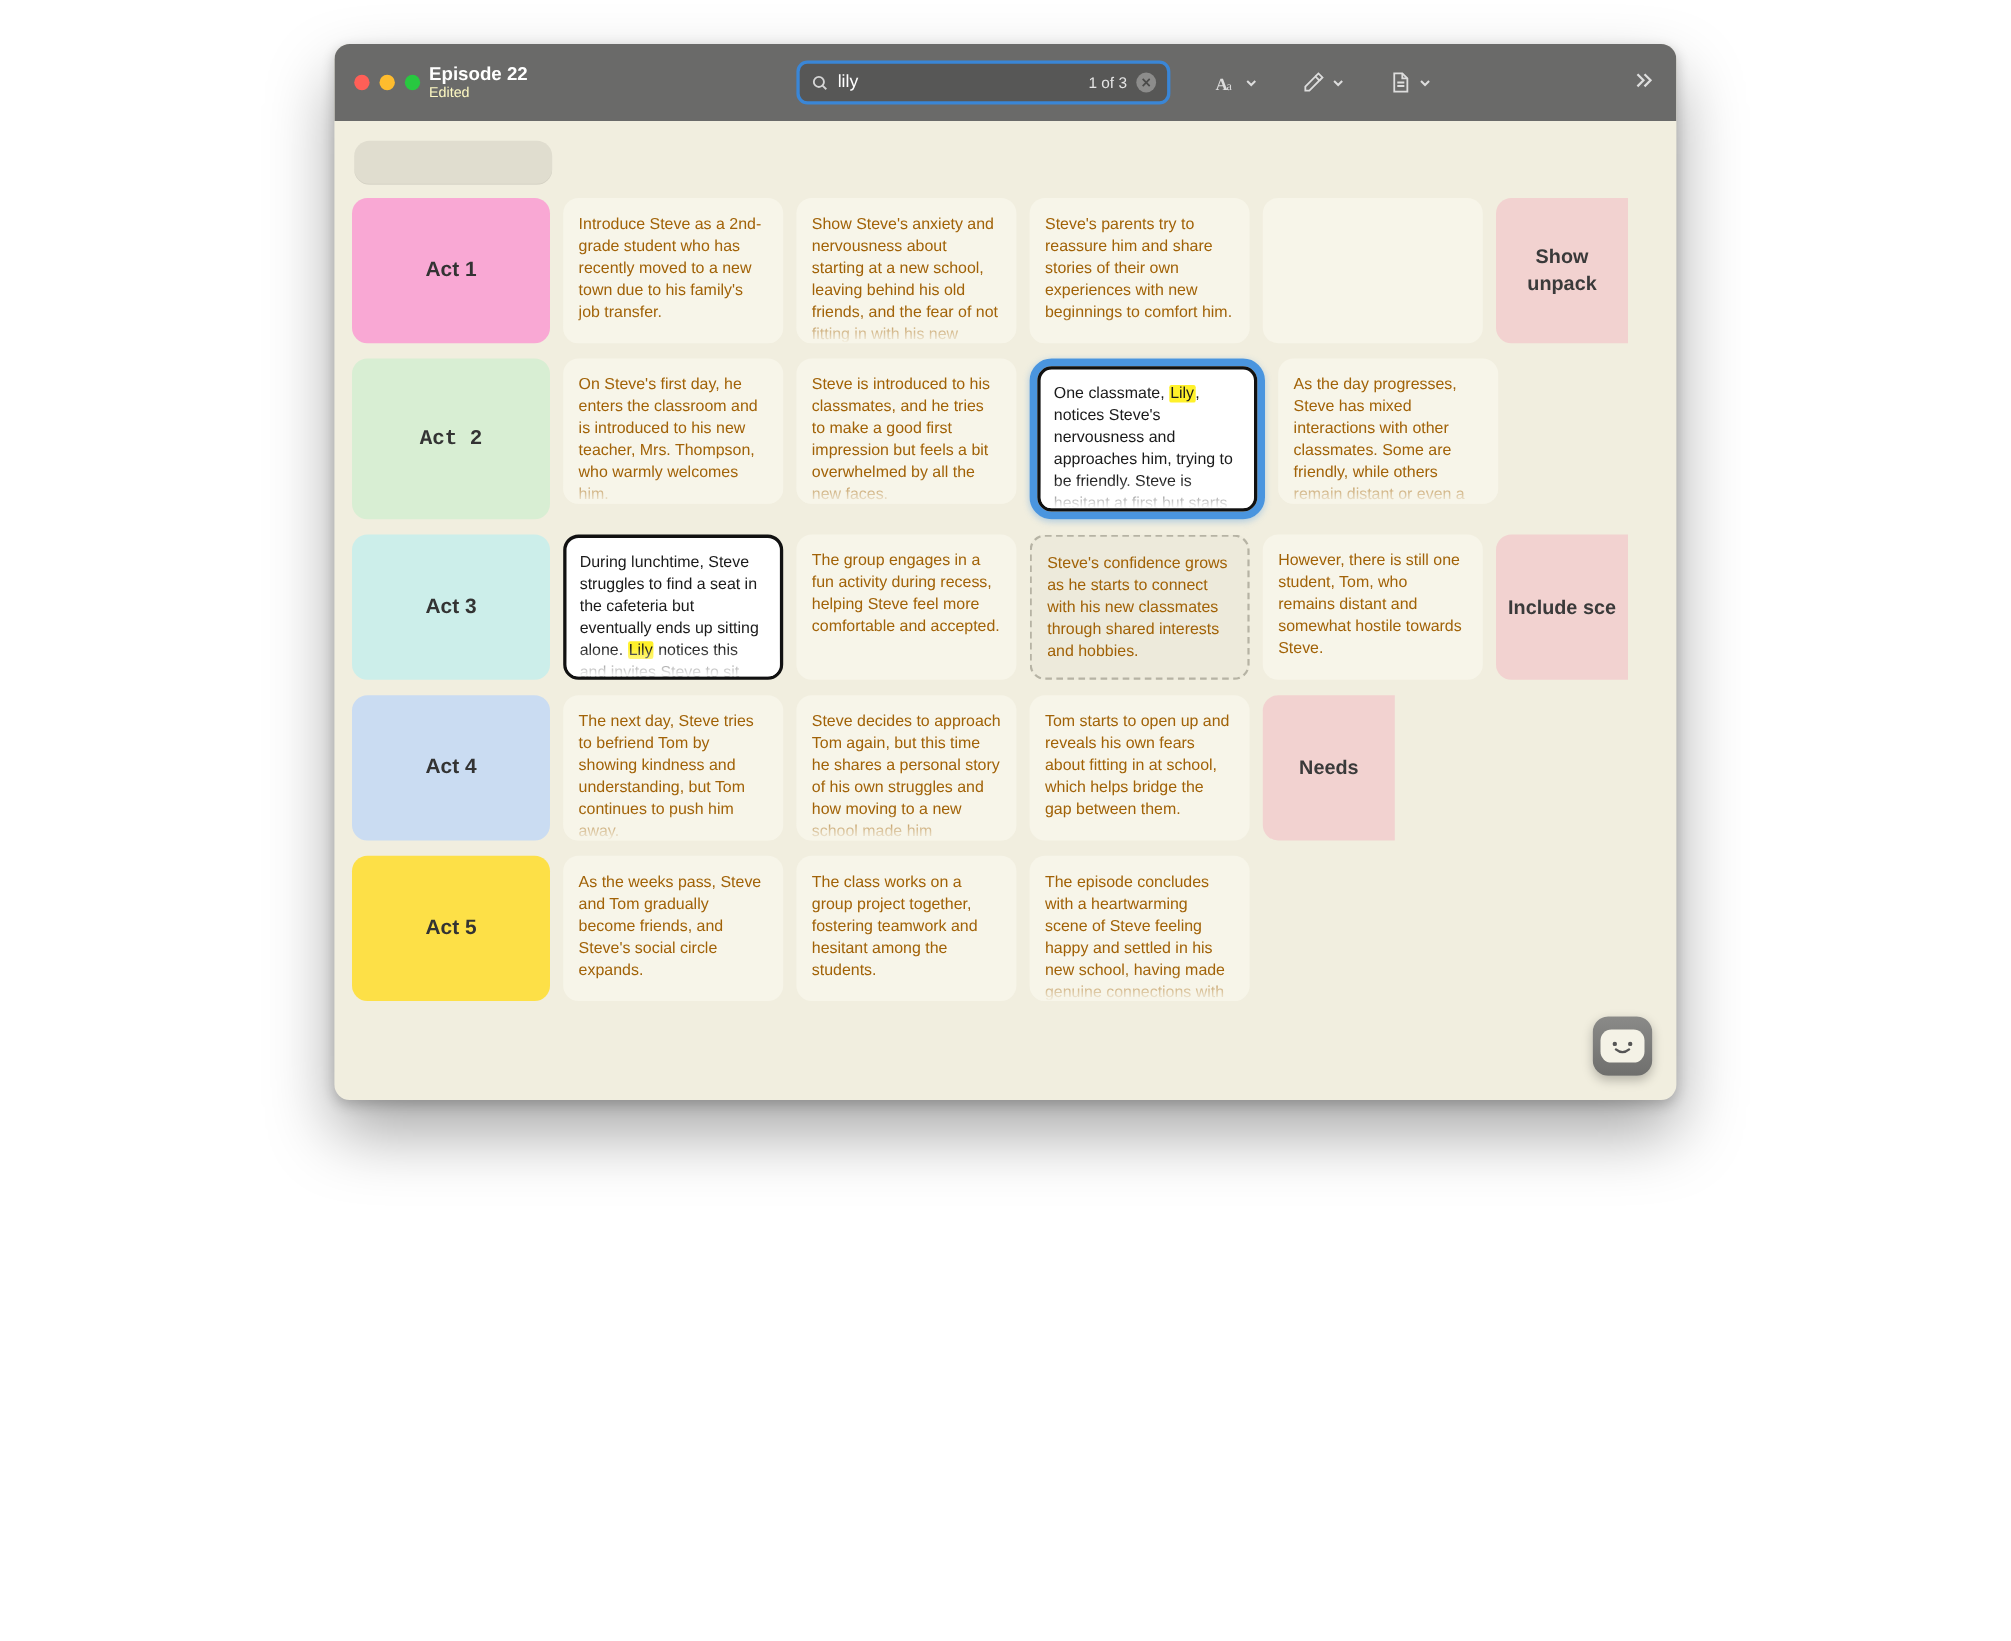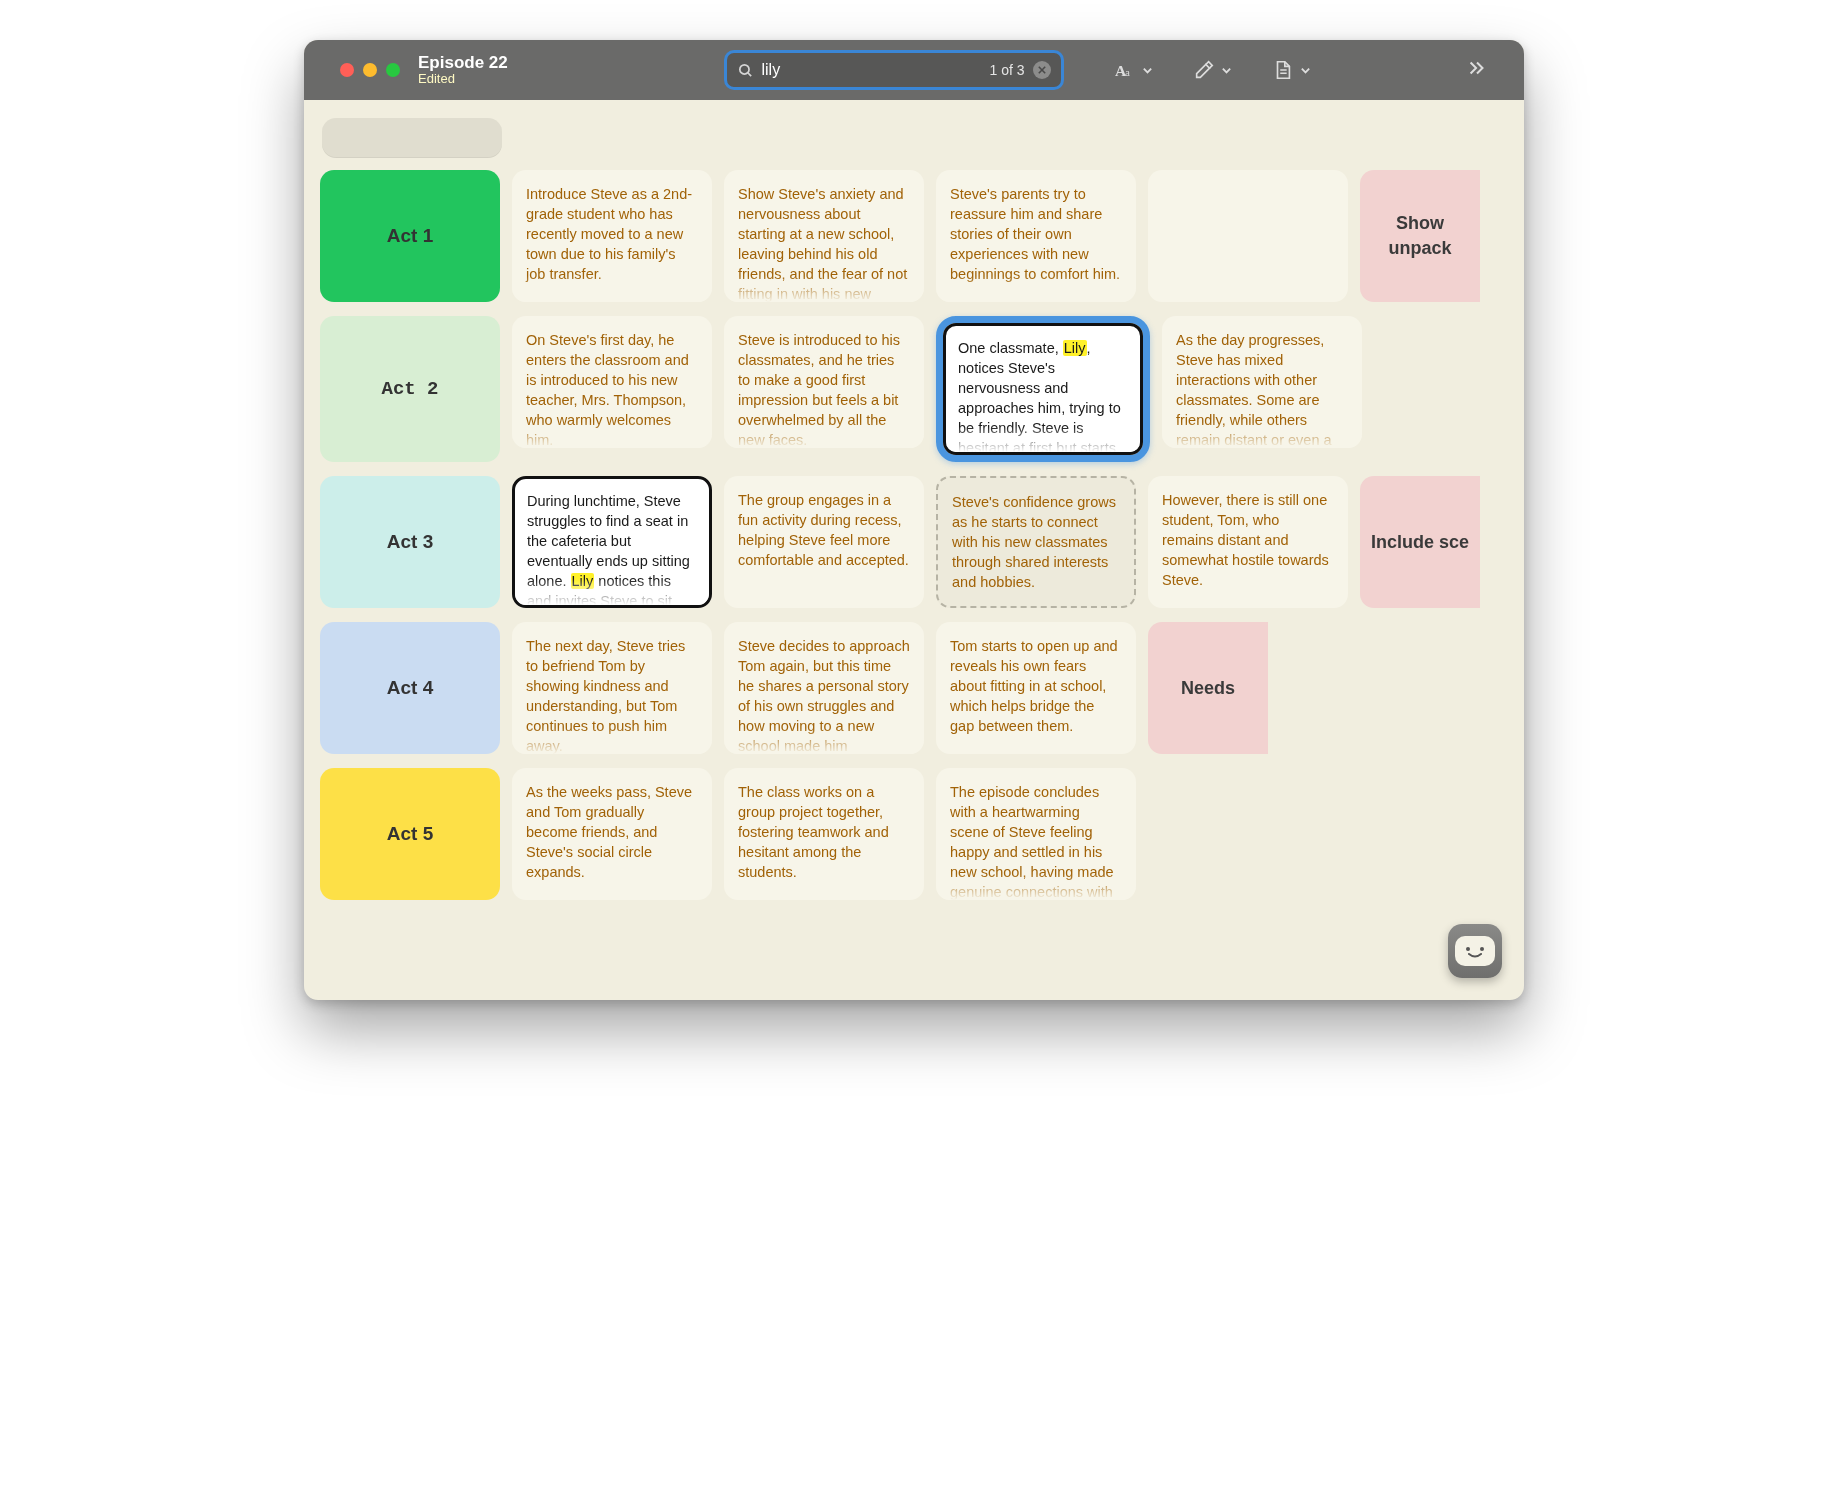--- a/index.html
+++ b/index.html
@@ -20,25 +20,25 @@
     box-shadow: 0 30px 60px rgba(0,0,0,0.35), 0 4px 12px rgba(0,0,0,0.2);
     background: #f1eedf;
     position: relative;
     display: flex;
     flex-direction: column;
   }
   
   .titlebar {
     background: #6a6a69;
     color: #fff;
-    height: 60px;
+    height: 70px;
     display: flex;
     align-items: center;
-    padding: 0 36px;
-    gap: 10px;
+    padding: 0 18px;
+    gap: 0;
     flex-shrink: 0;
   }
   .traffic { display: flex; gap: 9px; margin-right: 8px; }
   .dot { width: 14px; height: 14px; border-radius: 50%; }
   .dot.red { background: #ff5f57; }
   .dot.yellow { background: #febc2e; }
   .dot.green { background: #28c840; }
   .title-block { display: flex; flex-direction: column; line-height: 1.1; min-width: 150px; }
   .title-block .main { font-weight: 600; font-size: 17px; color: #fff; }
   .title-block .sub  { font-size: 13px; color: #fef9c3; }
@@ -100,21 +100,21 @@
     min-width: 180px;
     border-radius: 14px;
     display: flex;
     align-items: center;
     justify-content: center;
     font-weight: 700;
     font-size: 19px;
     color: #333;
     background: #eee;
   }
-  .act-1 { background: #22c55e; justify-content: center; }
+  .act-1 { background: #f9a8d4; justify-content: center; }
   .act-2 { background: #d8eed3; font-family: Liberation Mono, monospace; }
   .act-3 { background: #cceeea; }
   .act-4 { background: #cadcf2; }
   .act-5 { background: #fde047; }
 
   .card, .card-match, .card-selected, .card-dashed, .card-pink {
     width: 200px;
     min-width: 200px;
     height: 132px;
     border-radius: 14px;

